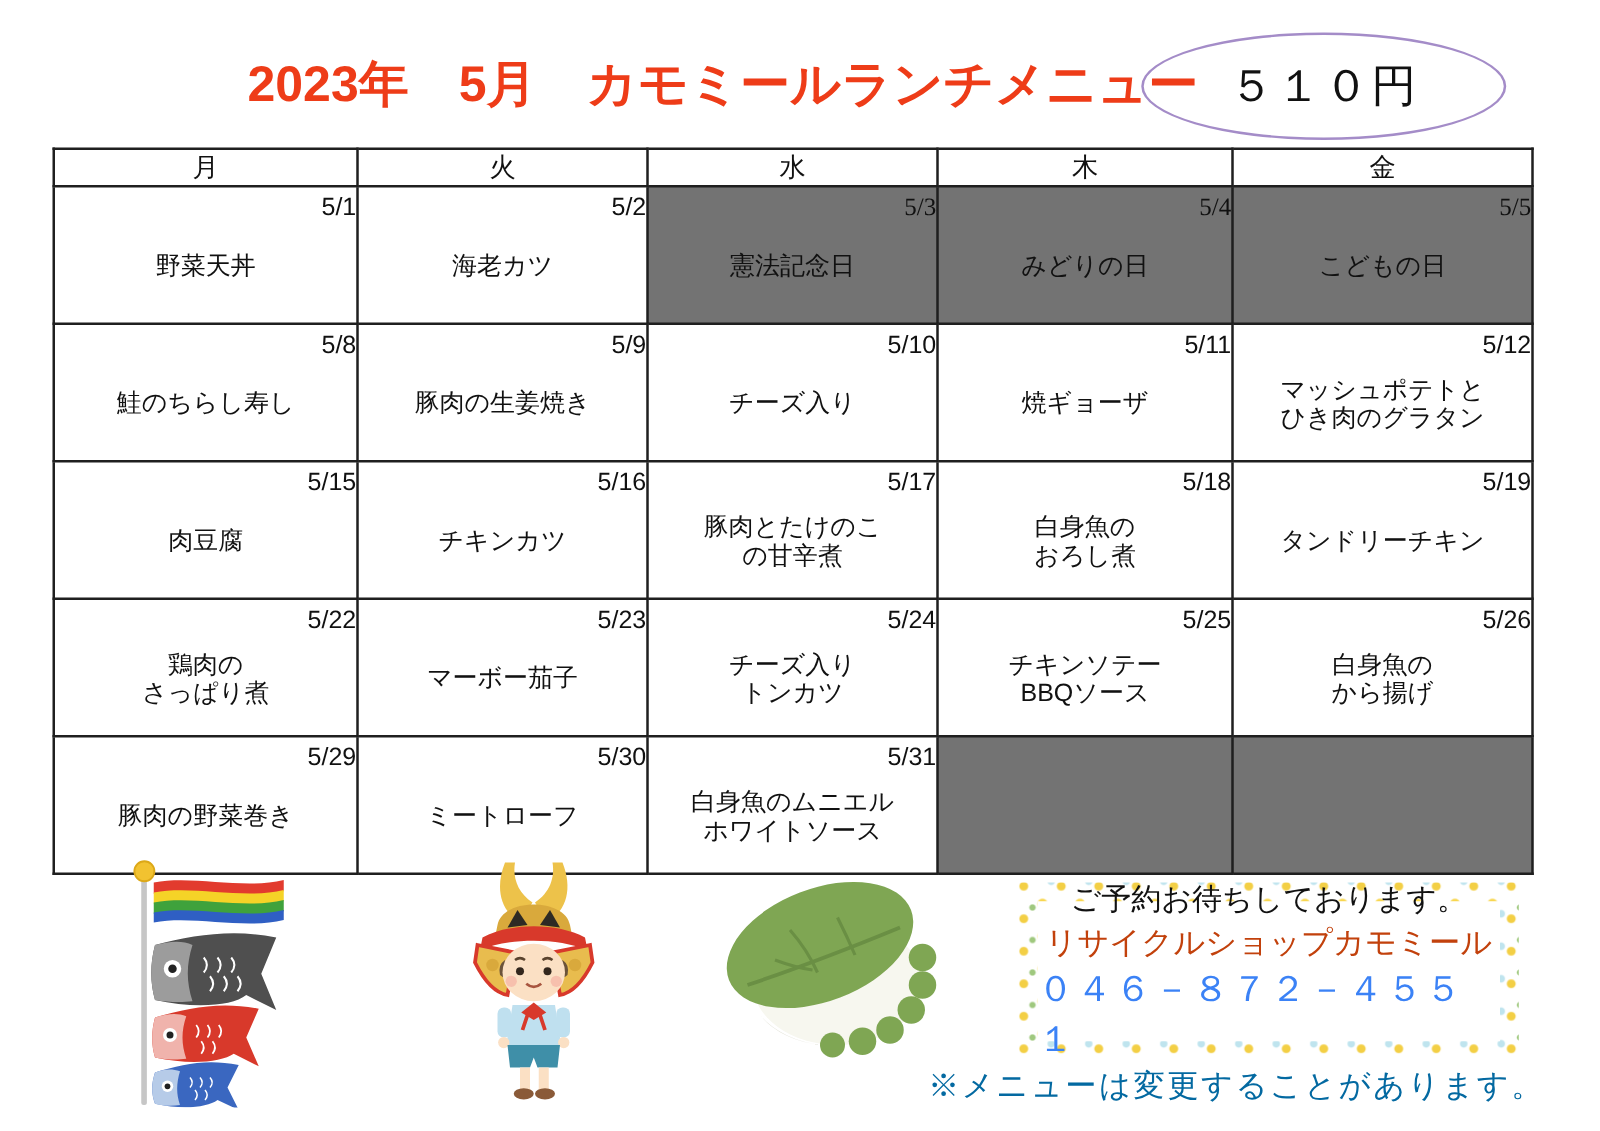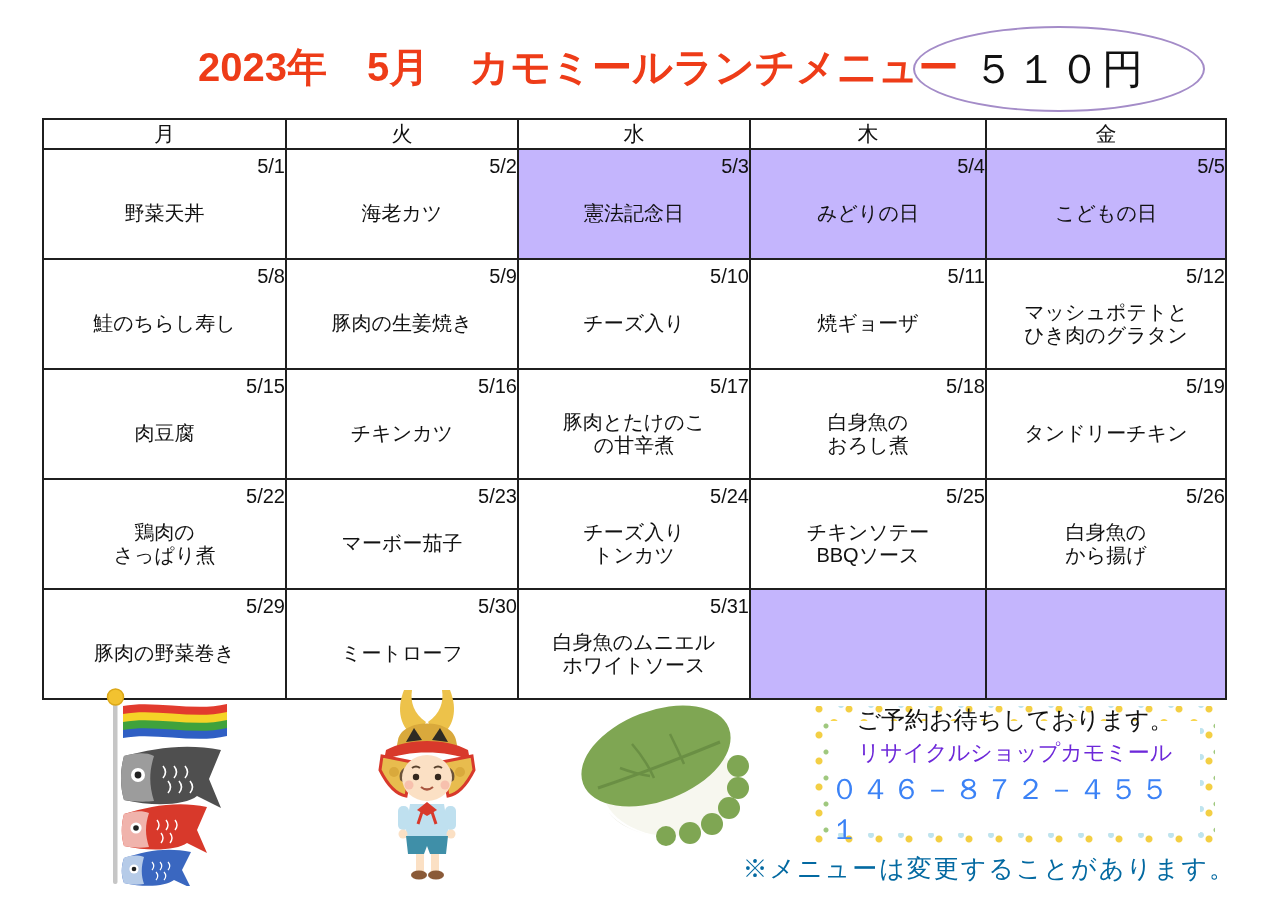--- a/index.html
+++ b/index.html
@@ -11,37 +11,37 @@
   
   .title {
     position:absolute; left:198px; top:40px; width:680px;
     font-size:40px; font-weight:bold; color:#ee3c18; letter-spacing:0px;
     white-space:nowrap;
   }
   .price-ellipse {
     position:absolute; left:913px; top:26px; width:288px; height:82px;
     border:2px solid #a48cc8; border-radius:50%;
     display:flex; align-items:center; justify-content:center;
-    font-size:41px; color:#111; letter-spacing:2px;
+    font-size:36px; color:#111; letter-spacing:2px;
   }
 
   
   table.calendar {
     position:absolute; left:42px; top:118px; width:1183px;
     border-collapse:collapse; table-layout:fixed;
   }
   table.calendar th {
     height:24px; font-size:21px; font-weight:500; color:#111;
     border:2px solid #1f1f1f; background:#fff; text-align:center; padding:0;
   }
   table.calendar td {
     height:108px; border:2px solid #1f1f1f; padding:0; vertical-align:top;
     background:#fff;
   }
-  table.calendar td.shaded { background:#c4b5fd; }
+  table.calendar td.shaded { background:#737373;font-family:Liberation Serif, serif; }
   .cell { display:flex; flex-direction:column; height:108px; }
   .cell .date {
     padding:5px 0 0 40px; font-size:20px; color:#111; text-align:right;
     flex:0 0 auto; line-height:1.1;
   }
   .cell .menu {
     flex:1 1 auto; display:flex; align-items:center; justify-content:center;
     font-size:20px; color:#111; text-align:center; line-height:1.15;
     white-space:pre-line; padding-bottom:8px;
   }
@@ -64,21 +64,21 @@
       radial-gradient(circle, #9fc87e 2px, rgba(0,0,0,0) 3px);
     background-size:30px 26px, 30px 26px, 30px 26px, 30px 26px;
     background-position:4px 4px, 19px 16px, 11px 12px, 26px 7px;
   }
   .flower-box-inner {
     position:absolute; inset:15px; background:#ffffff;
     display:flex; flex-direction:column; align-items:center; justify-content:center;
     gap:2px;
   }
   .contact-line1 { font-size:24px; color:#111;text-align:center; }
-  .contact-line2 { font-size:22px; color:#6d28d9; }
+  .contact-line2 { font-size:25px; color:#c2410c; }
   .contact-phone { font-size:29px; color:#3b82f6; letter-spacing:2px; }
 
   
   .note {
     position:absolute; right:44px; top:852px;
     font-family:"Liberation Serif","DejaVu Serif",serif;
     font-size:25px; color:#0369a1; letter-spacing:2px; white-space:nowrap;
   }
 </style>
 </head>

